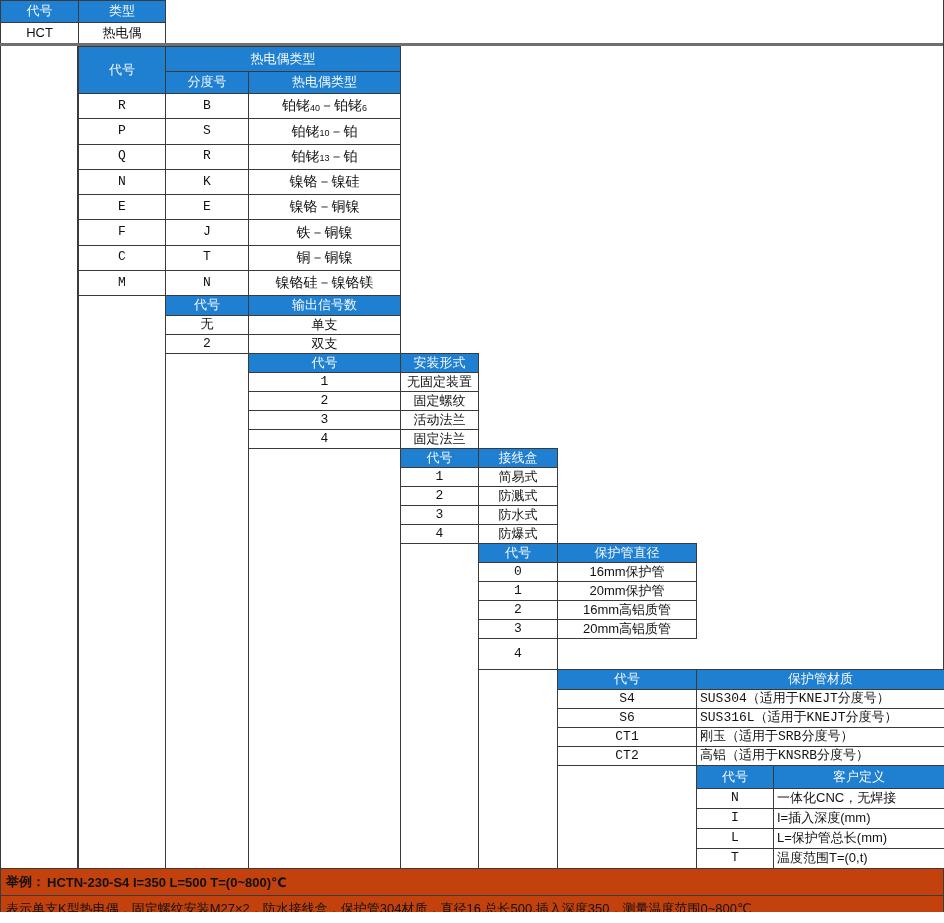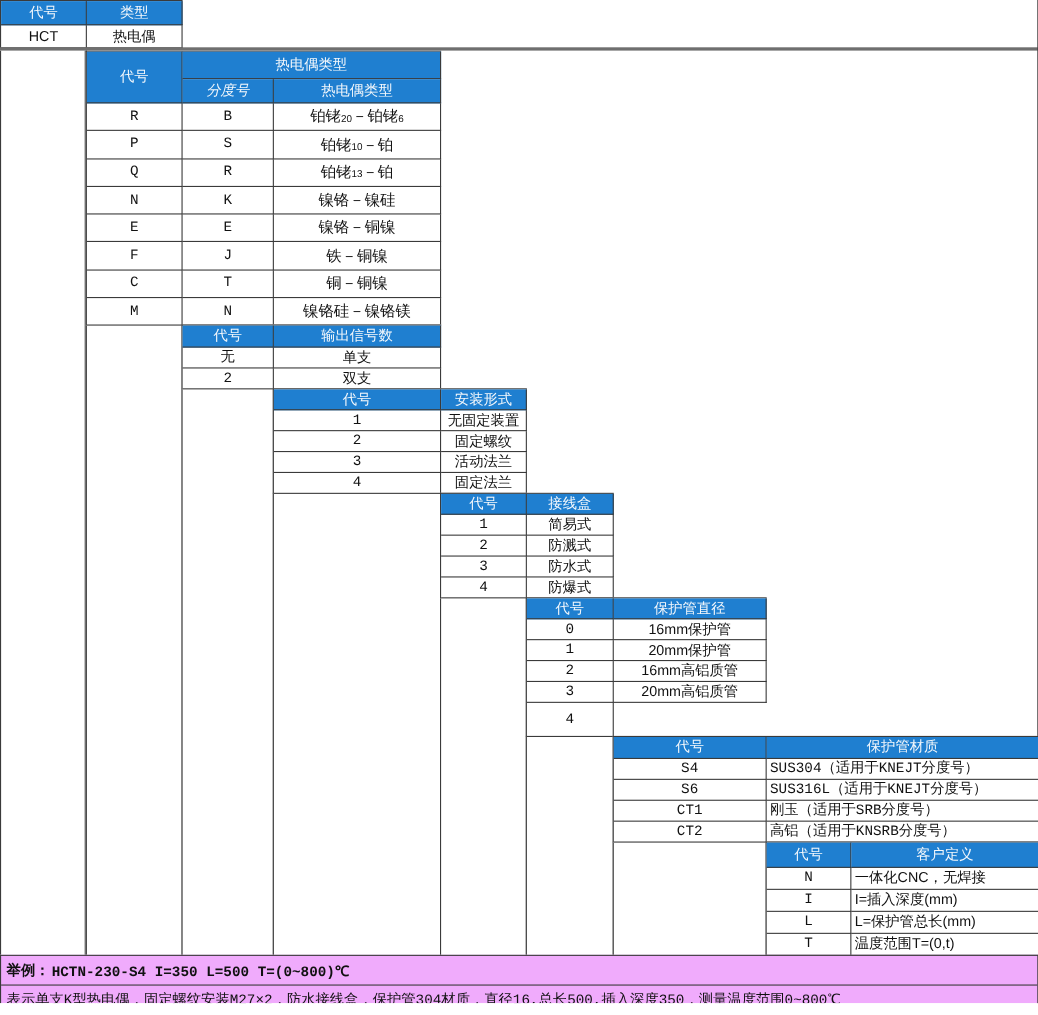--- a/index.html
+++ b/index.html
@@ -19,31 +19,31 @@
         font-size:13px;line-height:1.1;white-space:nowrap;overflow:hidden;}
   .hd{background:var(--blue);color:#f4f8fc;}
   .mono{font-family:"Liberation Mono","DejaVu Sans Mono",monospace;}
   .left{justify-content:flex-start;padding-left:3px;}
   .big{font-size:14px;align-items:center;}
   sub{font-size:9px;line-height:1;transform:translateY(2px);}
 
   
   .t2-code-hd{grid-row:1/3;grid-column:1;}
   .t2-group-hd{grid-row:1;grid-column:2/4;}
-  .t2-sub1{grid-row:2;grid-column:2;font-style:italic;}
+  .t2-sub1{grid-row:2;grid-column:2;}
   .t2-sub2{grid-row:2;grid-column:3;}
 
   
   .vcell{position:absolute;background:#fff;border-left:1px solid var(--bd);border-right:1px solid var(--bd);}
 
   .sep{position:absolute;left:0;top:43px;width:944px;height:3px;background:#6f6f6f;}
   .redge{position:absolute;left:943px;top:0;width:1px;height:923px;background:var(--bd);}
 
   
-  .footer{position:absolute;left:0;top:868px;width:944px;height:55px;background:#f0abfc;border:1px solid var(--bd);font-family:Liberation Mono, monospace;}
+  .footer{position:absolute;left:0;top:868px;width:944px;height:55px;background:#c2410c;border:1px solid var(--bd);}
   .frow{display:flex;align-items:center;padding-left:5px;white-space:nowrap;overflow:hidden;}
   .frow1{height:27px;border-bottom:1px solid var(--bd);font-size:13px;}
   .frow2{height:26px;font-size:13px;}
   .fl{font-weight:bold;}
   .fv{font-weight:bold;margin-left:2px;}
 </style>
 </head>
 <body>
 
 <div id="canvas">
@@ -68,21 +68,21 @@
 
   <div class="tbl" style="left:78px;top:46px;grid-template-columns:87px 83px 152px;grid-template-rows:25px 22px repeat(8,25.25px);">
     <div class="cell hd t2-code-hd">代号</div>
     <div class="cell hd t2-group-hd">热电偶类型</div>
     <div class="cell hd t2-sub1">分度号</div>
     <div class="cell hd t2-sub2">热电偶类型</div>
   <div class="cell mono">R</div>
       <div class="cell mono">B</div>
       <div class="cell big">
         <span>铂铑</span>
-        <sub>20</sub>
+        <sub>40</sub>
         <span>－铂铑</span>
         <sub>6</sub>
       </div>
       <div class="cell mono">P</div>
       <div class="cell mono">S</div>
       <div class="cell big">
         <span>铂铑</span>
         <sub>10</sub>
         <span>－铂</span>
       </div>

